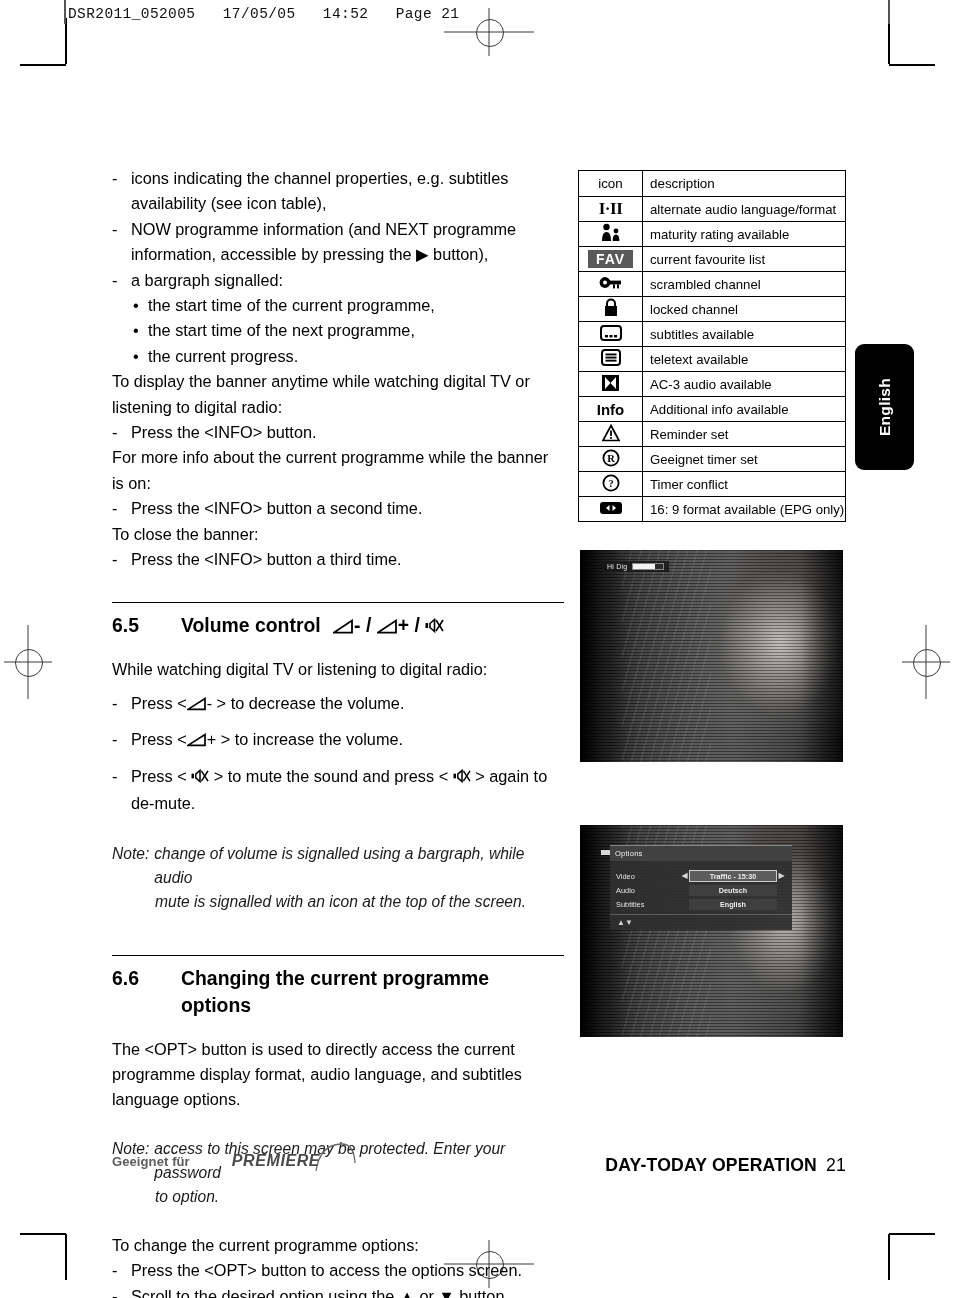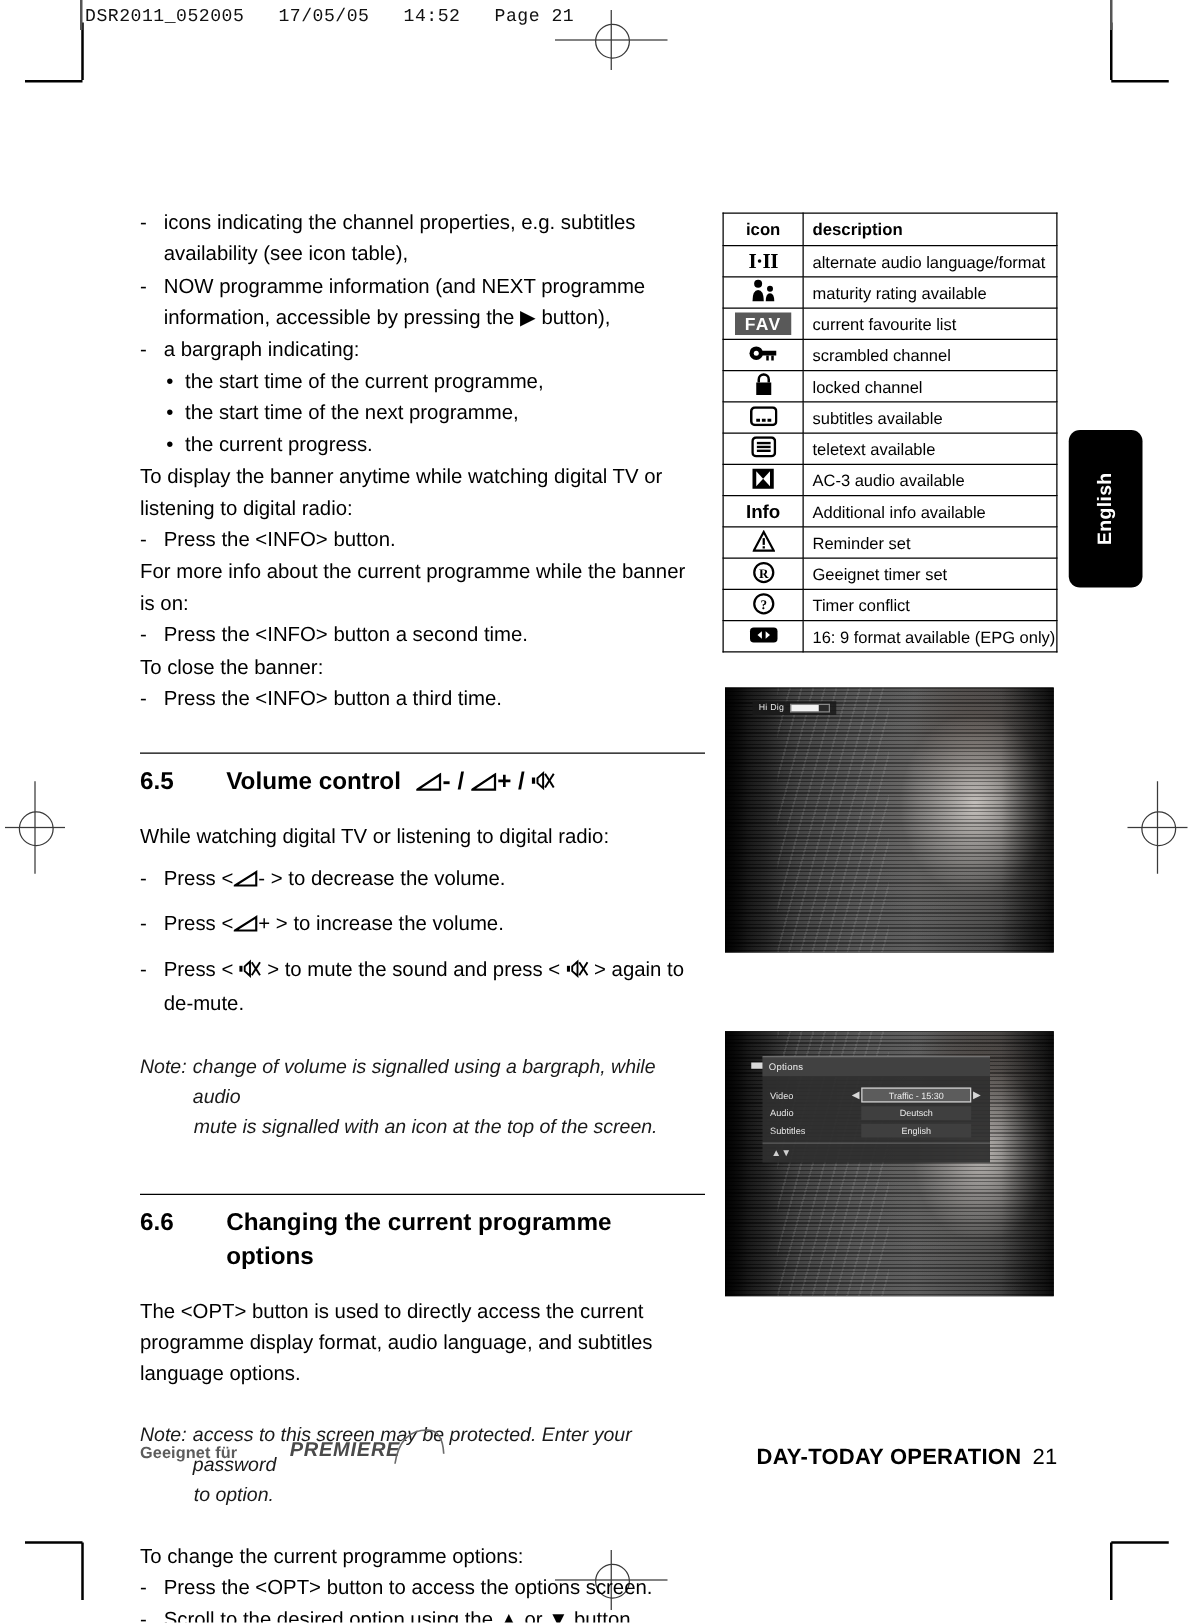--- a/index.html
+++ b/index.html
@@ -40,21 +40,21 @@
          display:flex;}
   h2.sec .num{flex:0 0 69px;}
   h2.sec .ttl{flex:1;}
 
   
   .gl{display:inline-block;vertical-align:-2px;}
 
   
   table.icons{border-collapse:collapse;width:268px;font-size:13.2px;}
   table.icons td,table.icons th{border:1px solid #000;padding:0;}
-  table.icons th{font-weight:bold;font-size:13.4px;height:25px;}
+  table.icons th{font-weight:normal;font-size:13.4px;height:25px;}
   table.icons .c1{width:63px;text-align:center;vertical-align:middle;}
   table.icons .c2{padding:0 0 0 7px;height:24px;vertical-align:middle;text-align:left;}
   .ig{display:inline-block;line-height:0;}
 
   
   .tab{position:absolute;left:855px;top:344px;width:59px;height:126px;background:#000;
        border-radius:9px;}
   .tab span{position:absolute;left:50%;top:50%;transform:translate(-50%,-50%) rotate(-90deg);
             color:#fff;font-size:15.5px;font-weight:bold;letter-spacing:.3px;white-space:nowrap;}
 
@@ -78,21 +78,21 @@
   .opt{position:absolute;left:30px;top:20px;width:182px;background:rgba(46,46,46,.93);
        border-top:1px solid rgba(190,190,190,.6);}
   .opt .ttlbar{display:flex;align-items:center;height:15px;padding-left:5px;
                background:rgba(66,66,66,.95);}
   .opt .ttlbar .t{color:#efefef;font-size:7.6px;letter-spacing:.2px;}
   .opt .knob{position:absolute;left:-9px;top:4px;width:9px;height:5px;background:#d8d8d8;}
   .opt .rows{padding:9px 6px 2px 6px;}
   .opt .row{display:flex;align-items:center;height:12px;margin-bottom:2px;}
   .opt .row .k{width:64px;color:#e4e4e4;font-size:7.4px;}
   .opt .row .v{flex:1;height:11px;background:#3f3f3f;color:#ededed;font-size:7.2px;
-               display:flex;align-items:center;justify-content:center;}
+               display:flex;align-items:center;justify-content:center;font-weight:bold;}
   .opt .row.sel .v{background:#5c5c5c;border:1px solid #cfcfcf;height:10px;}
   .opt .row .ar{width:9px;text-align:center;color:#d7d7d7;font-size:8px;line-height:1;}
   .opt .foot{height:15px;border-top:1px solid rgba(150,150,150,.45);display:flex;
              align-items:center;padding-left:7px;gap:2px;color:#d0d0d0;font-size:8px;}
 
   
   .logo{position:absolute;left:112px;top:1152px;display:flex;align-items:center;gap:36px;}
   .logo .g1{font-size:13px;color:#5c5c5c;font-weight:bold;letter-spacing:.1px;}
   .logo .g2{font-size:16px;color:#4a4a4a;font-weight:bold;font-style:italic;
             letter-spacing:.6px;margin-left:6px;}
@@ -149,21 +149,21 @@
     <div class="li">
       <span class="dash">-</span>
       <span class="txt">icons indicating the channel properties, e.g. subtitles availability (see icon table),</span>
     </div>
     <div class="li">
       <span class="dash">-</span>
       <span class="txt">NOW programme information (and NEXT programme information, accessible by pressing the ▶ button),</span>
     </div>
     <div class="li">
       <span class="dash">-</span>
-      <span class="txt">a bargraph indicating:</span>
+      <span class="txt">a bargraph signalled:</span>
     </div>
 
     <div class="sub">
       <span class="dot">•</span>
       <span>the start time of the current programme,</span>
     </div>
     <div class="sub">
       <span class="dot">•</span>
       <span>the start time of the next programme,</span>
     </div>

